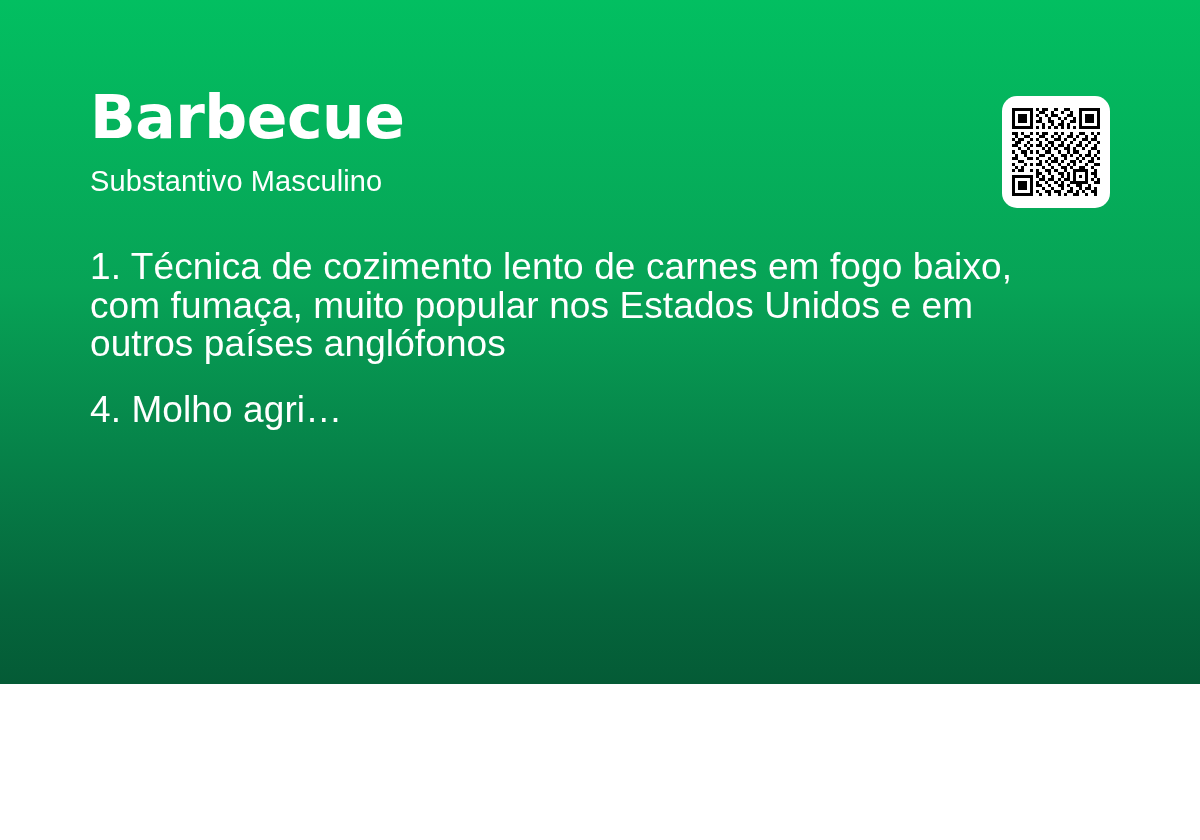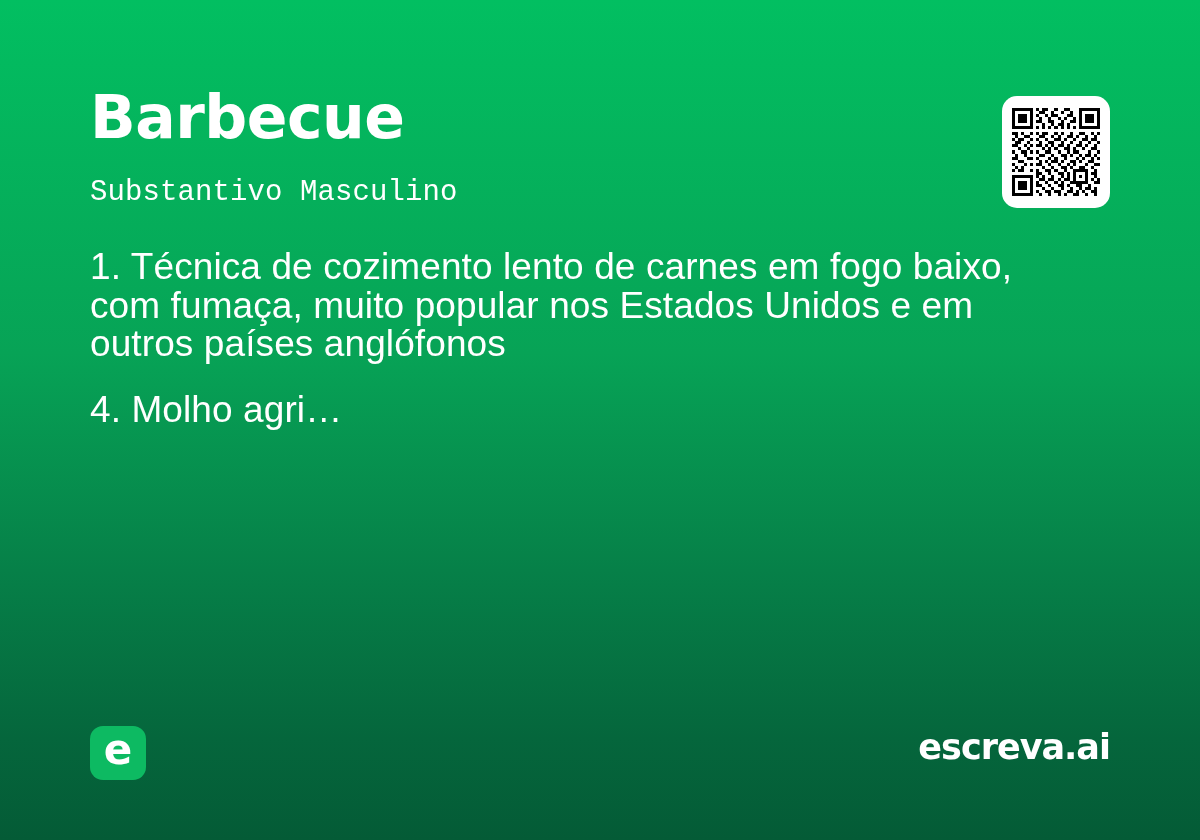--- a/index.html
+++ b/index.html
@@ -12,21 +12,21 @@
   }
 
   body {
     font-family: "Liberation Sans", sans-serif;
     background: #ffffff;
   }
 
   .card {
     position: relative;
     width: 1200px;
-    height: 840px;
+    height: 684px;
     background: linear-gradient(180deg,
                 #02bf61 0%,
                 #07a356 42%,
                 #068048 68%,
                 #05663c 88%,
                 #045b36 100%);
     overflow: hidden;
   }
 
   
@@ -40,22 +40,22 @@
   .word-title {
     font-family: "DejaVu Sans", "Liberation Sans", sans-serif;
     font-size: 60px;
     font-weight: 700;
     line-height: 1.04;
     color: #ffffff;
     letter-spacing: -0.5px;
   }
 
   .word-class {
-    margin-top: 28px;
-    font-family: Liberation Mono, monospace;
+    margin-top: 16px;
+    font-family: Liberation Sans, sans-serif;
     font-size: 29px;
     font-weight: 400;
     line-height: 1.2;
     color: #ffffff;
     letter-spacing: 0.1px;
   }
 
   
   .qr-panel {
     position: absolute;

